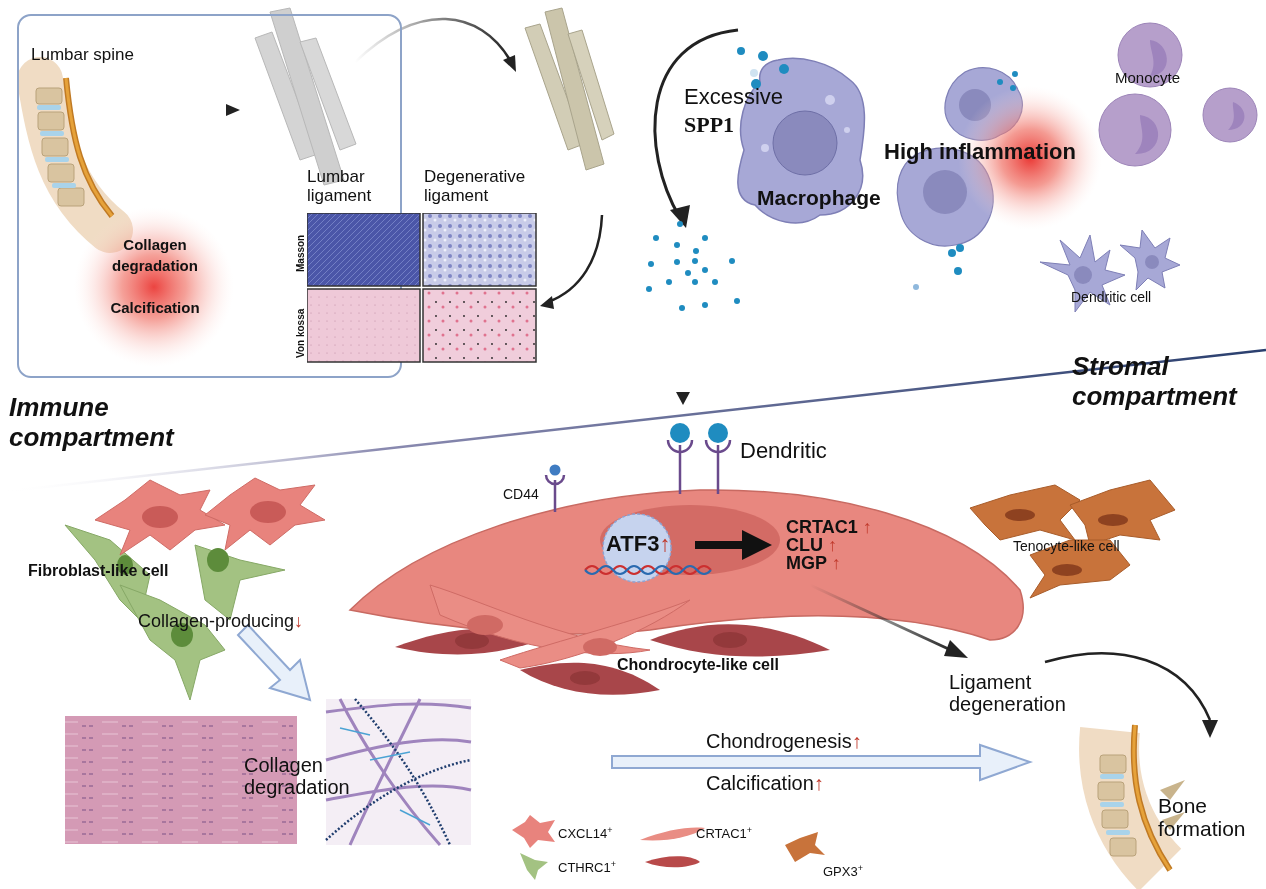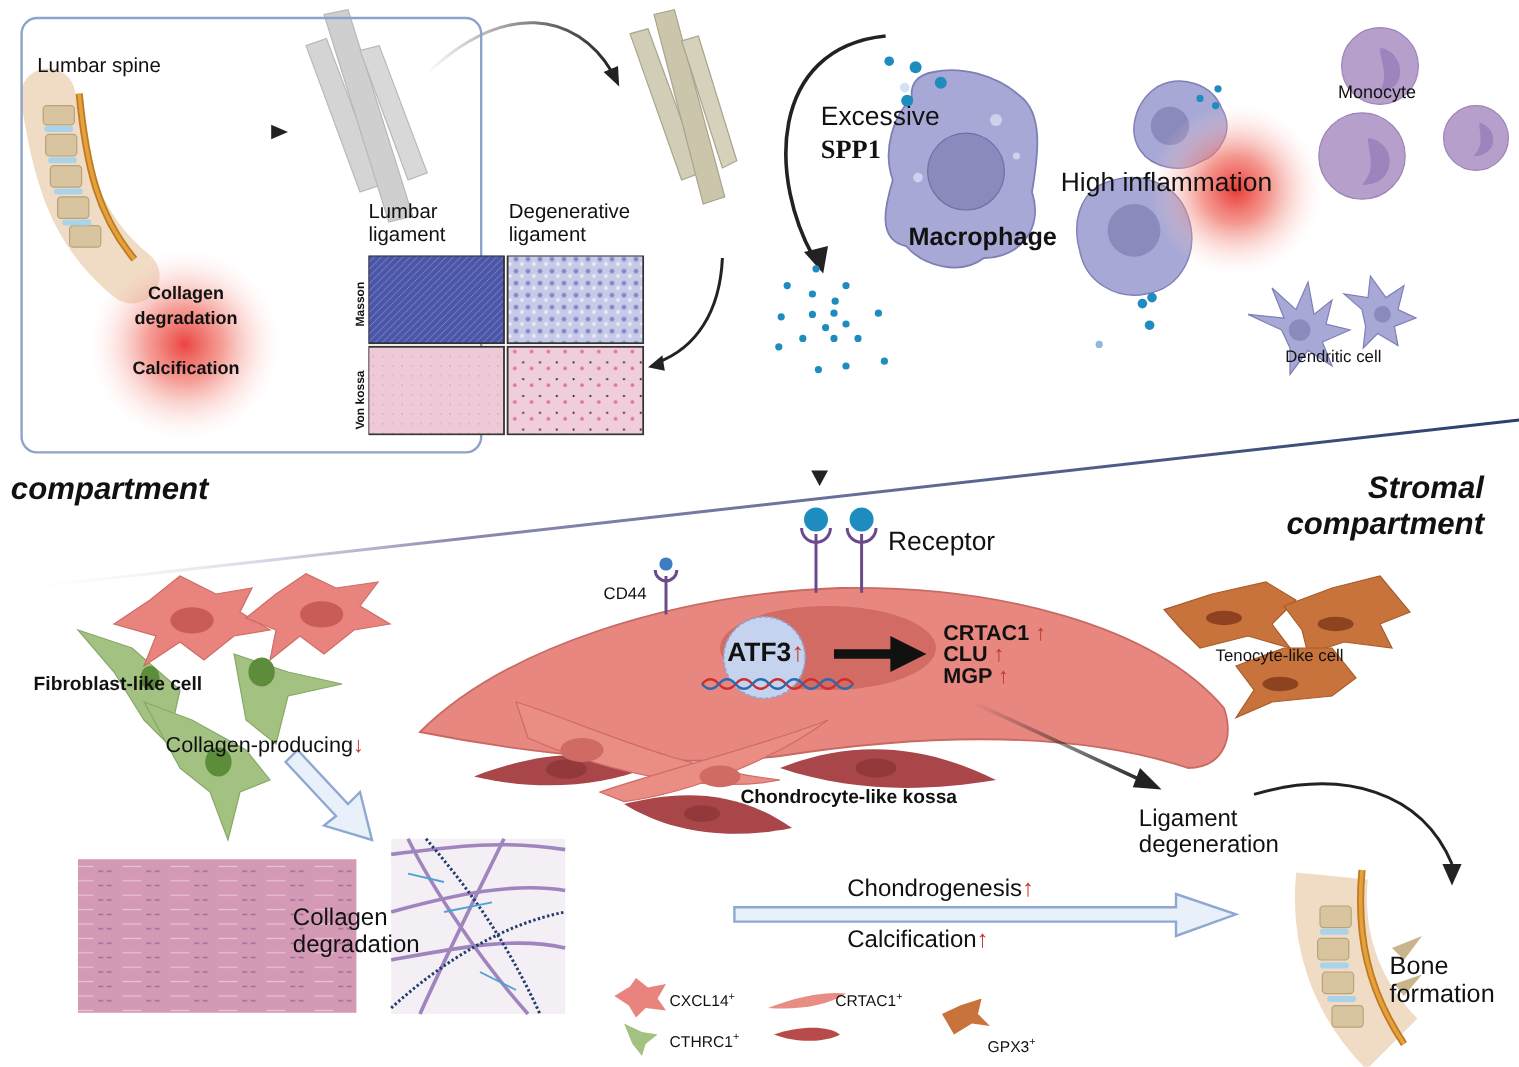--- a/index.html
+++ b/index.html
@@ -335,43 +335,44 @@
 
 <div class="lbl bold" style="left:100px;top:237px;width:110px;text-align:center;font-size:15px;">
   <div>Collagen</div>
   <div style="margin-top:4px;">degradation</div>
   <div style="margin-top:26px;">Calcification</div>
 </div>
 
 <div class="lbl big" style="left:684px;top:85px;">Excessive</div>
 <div class="lbl big bold" style="left:684px;top:113px;font-family:Liberation Serif, serif;">SPP1</div>
 <div class="lbl big bold" style="left:757px;top:186px;font-size:21px;">Macrophage</div>
-<div class="lbl big" style="left:884px;top:140px;">High inflammation</div>
+<div class="lbl big" style="left:884px;top:140px;font-weight:bold;">High inflammation</div>
 <div class="lbl sm" style="left:1115px;top:70px;font-size:15px;">Monocyte</div>
 <div class="lbl sm" style="left:1071px;top:290px;font-size:14px;">Dendritic cell</div>
 
 <div class="lbl it" style="left:9px;top:393px;">
+  <div>Immune</div>
   <div>compartment</div>
 </div>
-<div class="lbl it" style="left:1072px;top:392px;text-align:right;">
+<div class="lbl it" style="left:1072px;top:352px;text-align:left;">
   <div>Stromal</div>
   <div>compartment</div>
 </div>
 
-<div class="lbl big" style="left:740px;top:439px;">Receptor</div>
+<div class="lbl big" style="left:740px;top:439px;">Dendritic</div>
 <div class="lbl sm" style="left:503px;top:487px;">CD44</div>
 <div class="lbl bold" style="left:606px;top:532px;font-size:22px;">
   <span>ATF3</span><span class="up" style="font-weight:400;">↑</span>
 </div>
 <div class="lbl bold" style="left:786px;top:518px;font-size:18px;line-height:18px;">
   <div><span>CRTAC1</span> <span class="up">↑</span></div>
   <div><span>CLU</span> <span class="up">↑</span></div>
   <div><span>MGP</span> <span class="up">↑</span></div>
 </div>
-<div class="lbl bold" style="left:617px;top:656px;font-size:16px;">Chondrocyte-like kossa</div>
+<div class="lbl bold" style="left:617px;top:656px;font-size:16px;">Chondrocyte-like cell</div>
 
 <div class="lbl bold" style="left:28px;top:562px;font-size:16px;">Fibroblast-like cell</div>
 <div class="lbl" style="left:138px;top:612px;font-size:18px;">
   <span>Collagen-producing</span><span class="down">↓</span>
 </div>
 <div class="lbl" style="left:244px;top:754px;font-size:20px;">
   <div>Collagen</div>
   <div>degradation</div>
 </div>
 

